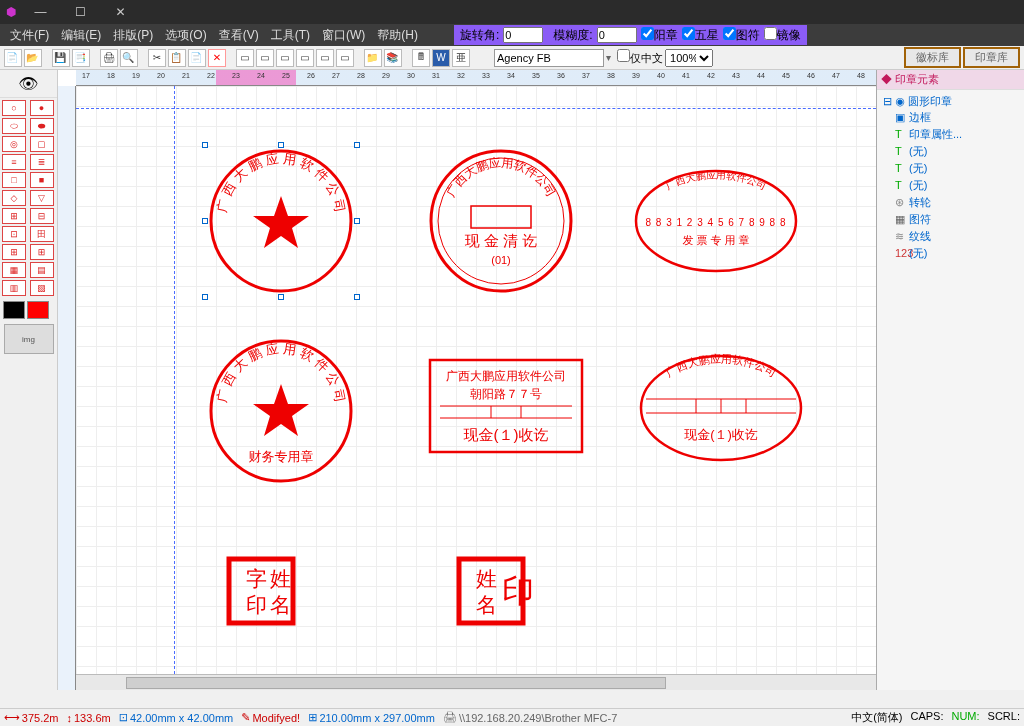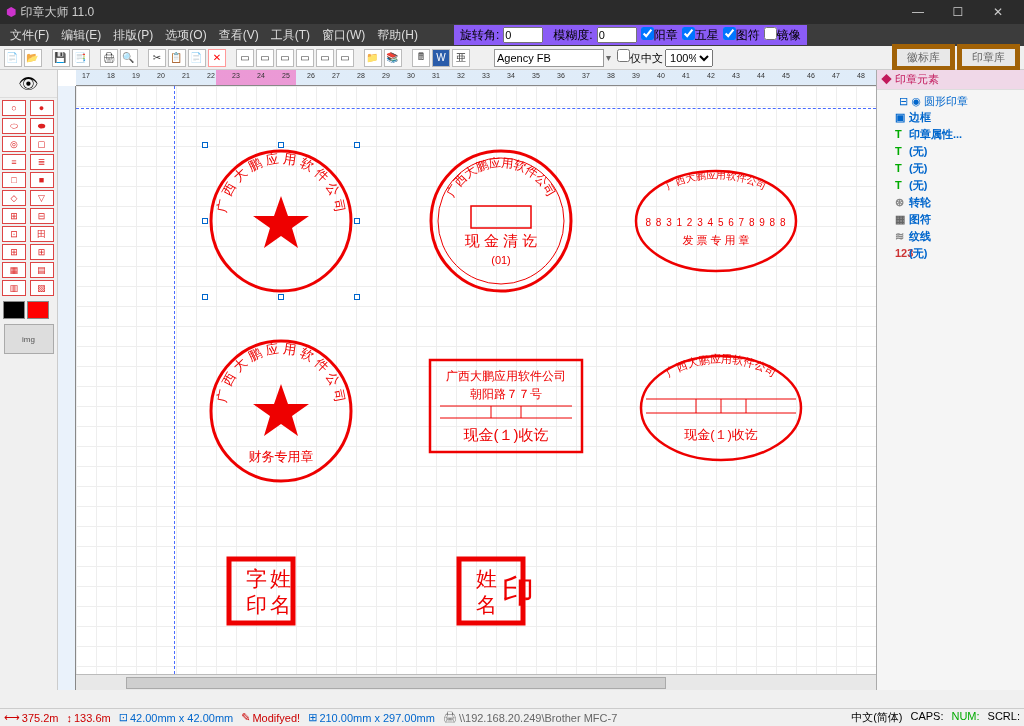--- a/index.html
+++ b/index.html
@@ -14,21 +14,21 @@
 .menubar input[type=number] { width:40px; height:16px; font-size:11px; }
 .menubar .chk { display:flex; align-items:flex-start; font-size:12px; }
 .toolbar1 { background:#f0f0f0; border-bottom:1px solid #ccc; height:24px; display:flex; align-items:center; padding:2px 4px; gap:2px; }
 .tbtn { width:18px; height:18px; background:#fff; border:1px solid #bbb; display:flex; align-items:center; justify-content:center; font-size:10px; color:#333; }
 .tbtn.red { color:red; border-color:#f99; }
 .toolbar1 .sep { width:6px; }
 .toolbar1 select { font-size:11px; height:18px; }
 .toolbar1 .fontname { width:110px; font-size:11px; border:1px solid #999; height:18px; padding:0 2px; }
 .toolbar1 .zoomsel { width:48px; font-size:11px; height:18px; }
 .toolbar1 .rightlib { margin-left:auto; display:flex; gap:2px; }
-.toolbar1 .libtab { background:#e8e8e8; border:5px solid #a16207; padding:1px 10px; font-size:11px; color:#666; }
+.toolbar1 .libtab { background:#e8e8e8; border:2px solid #a16207; padding:1px 10px; font-size:11px; color:#666; }
 .mainrow { display:flex; height:620px; }
 .leftpalette { width:58px; background:#f0f0f0; border-right:1px solid #ccc; display:flex; flex-direction:column; }
 .eye { height:28px; display:flex; align-items:center; justify-content:center; font-size:16px; border-bottom:1px solid #ddd; }
 .palgrid { display:grid; grid-template-columns: 1fr 1fr; gap:2px; padding:2px; }
 .palbtn { width:24px; height:16px; border:1px solid #d44; display:flex; align-items:center; justify-content:center; font-size:9px; color:#d22; background:#fff; }
 .colorrow { display:flex; padding:3px; gap:2px; }
 .colorsw { width:22px; height:18px; border:1px solid #888; }
 .smallimg { width:50px; height:30px; background:#ddd; border:1px solid #aaa; margin:2px auto; display:flex; align-items:center; justify-content:center; font-size:8px; color:#555; }
 .canvaswrap { flex:1; position:relative; overflow:hidden; background:#fff; }
 .hruler { position:absolute; top:0; left:18px; right:0; height:16px; background:linear-gradient(to right, rgba(0,100,200,0.12), rgba(0,100,200,0.12)); border-bottom:1px solid #888; font-size:8px; color:#333; overflow:hidden; }
@@ -38,39 +38,38 @@
 .guideline-h { position:absolute; left:0; right:0; border-top:1px dashed #4a6cff; }
 .guideline-v { position:absolute; top:0; bottom:0; border-left:1px dashed #4a6cff; }
 .stamp { position:absolute; color:#e00; }
 .sel { border:none; }
 .sel .handle { position:absolute; width:6px; height:6px; border:1px solid #06c; background:#fff; }
 .propspanel { width:148px; background:#f5f5f5; border-left:1px solid #aaa; display:flex; flex-direction:column; }
 .propspanel .phdr { background:#2b2b2b; color:#fff; font-size:12px; padding:2px 6px; display:flex; align-items:center; justify-content:space-between; }
 .propspanel .phdr .x { background:#c33; color:#fff; width:14px; height:14px; display:flex; align-items:center; justify-content:center; font-size:10px; }
 .propspanel .treehdr { background:#f0d8e8; color:#c2185b; font-size:11px; padding:2px 4px; border-bottom:1px solid #ddd; }
 .propspanel .tree { font-size:11px; padding:4px; }
-.propspanel .tree .n { padding:1px 0 1px 14px; color:#06c; white-space:nowrap;font-weight:bold; }
-.propspanel .tree .root { padding-left:2px; color:#06c;margin-left:16px; }
+.propspanel .tree .n { padding:1px 0 1px 14px; color:#06c; white-space:nowrap; }
+.propspanel .tree .root { padding-left:2px; color:#06c; }
 .propspanel .tree .icon { display:inline-block; width:11px; margin-right:3px; }
 .hscroll { position:absolute; bottom:0; left:18px; right:0; height:16px; background:#e8e8e8; border-top:1px solid #bbb; }
 .hscroll .thumb { position:absolute; left:50px; width:540px; top:2px; height:12px; background:#cfcfcf; border:1px solid #aaa; }
 .statusbar { position:fixed; bottom:0; left:0; right:0; height:18px; background:#f0f0f0; border-top:1px solid #ccc; display:flex; align-items:center; font-size:11px; padding:0 4px; gap:8px; }
 .statusbar .sitem { display:flex; align-items:center; gap:2px; }
 .statusbar .sitem.red { color:#c00; }
 .statusbar .sitem.blue { color:#06c; }
 .statusbar .right { margin-left:auto; display:flex; gap:8px; }
 svg.stampsvg { overflow:visible; }
 .rtick { position:absolute; top:2px; font-size:7px; color:#333; }
 </style>
 </head>
 <body>
 
 <div class="titlebar">
   <span style="color:#c3c;margin-right:4px;">⬢</span>
-  <span class="title">印章大师 11.0</span>
   <div class="winbtns">
     <div class="winbtn">—</div>
     <div class="winbtn">☐</div>
     <div class="winbtn">✕</div>
   </div>
 </div>
 
 <div class="menubar">
   <span class="mitem">文件(F)</span>
   <span class="mitem">编辑(E)</span>

